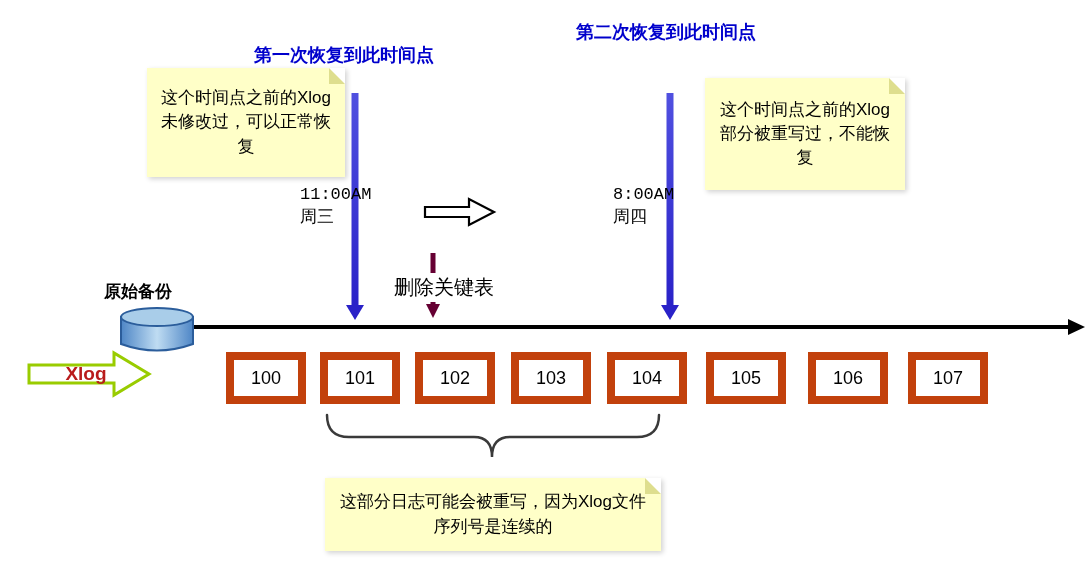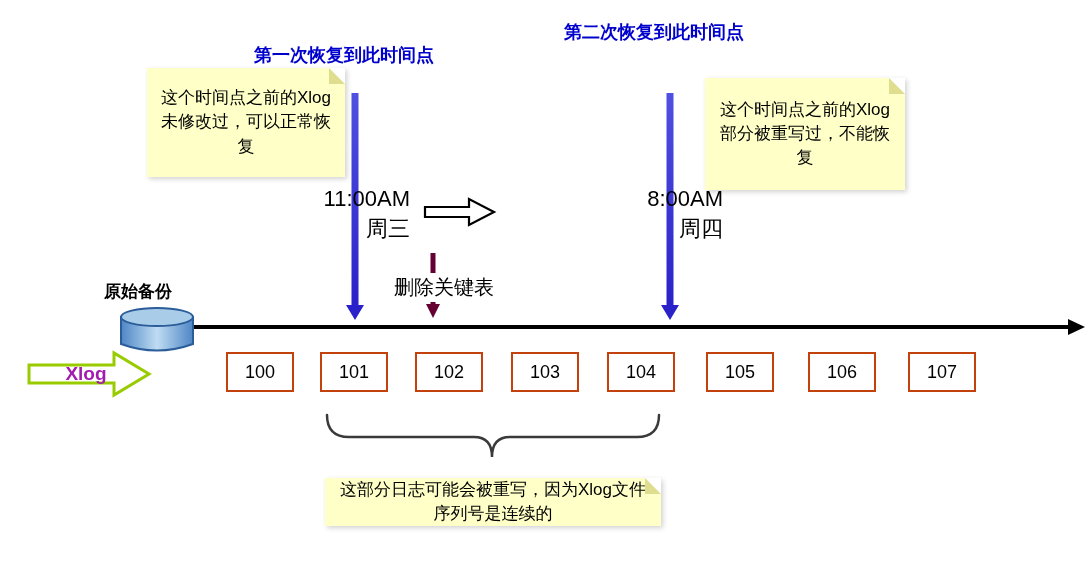--- a/index.html
+++ b/index.html
@@ -32,45 +32,45 @@
 
   
   .event-arrow { position:absolute; width:14px; }
   .event-arrow .shaft { position:absolute; left:50%; transform:translateX(-50%); top:0; width:5px; background:#660033; }
   .event-arrow .head  { position:absolute; bottom:0; left:0; width:0; height:0;
                         border-left:7px solid transparent; border-right:7px solid transparent;
                         border-top:14px solid #660033; }
   .event-label { position:absolute; background:#ffffff; padding:1px 3px; font-size:20px; white-space:nowrap; }
 
   
-  .timepoint { position:absolute; width:110px; text-align:right; font-size:22px; line-height:1.35; }
+  .timepoint { position:absolute; width:110px; text-align:left; font-size:17px; line-height:1.35;font-family:Liberation Mono, monospace; }
 
   
   .timeline-line { position:absolute; left:130px; top:325px; width:940px; height:4px; background:#000; }
   .timeline-head { position:absolute; left:1068px; top:319px; width:0; height:0;
                    border-top:8px solid transparent; border-bottom:8px solid transparent;
                    border-left:17px solid #000; }
 
   
-  .seg { position:absolute; top:352px; width:64px; height:36px; background:#fff; border:2px solid #c2410c;
+  .seg { position:absolute; top:352px; width:64px; height:36px; background:#fff; border:8px solid #c2410c;
          display:flex; align-items:center; justify-content:center; font-size:18px; }
   .s1{left:226px} .s2{left:320px} .s3{left:415px} .s4{left:511px}
   .s5{left:607px} .s6{left:706px} .s7{left:808px} .s8{left:908px}
 
   .backup-label { position:absolute; left:96px; top:280px; width:84px; text-align:center; font-size:17px;font-weight:bold; }
   .xlog-label   { position:absolute; left:50px; top:363px; width:72px; text-align:center;
-                  font-size:19px; font-weight:bold; color:#a21caf; }
+                  font-size:19px; font-weight:bold; color:#b91c1c; }
 </style>
 </head>
 <body>
 
 <div class="canvas">
 
   <div class="abs recovery-title" style="left:254px; top:20px;margin-top:23px;">第一次恢复到此时间点</div>
-  <div class="abs recovery-title" style="left:564px; top:20px;">第二次恢复到此时间点</div>
+  <div class="abs recovery-title" style="left:576px; top:20px;">第二次恢复到此时间点</div>
 
   <div class="note" style="left:147px; top:68px; width:198px; height:109px;">
     <div class="fold"></div>
     <span>这个时间点之前的Xlog未修改过，可以正常恢复</span>
   </div>
 
   <div class="note" style="left:705px; top:78px; width:200px; height:112px;">
     <div class="fold"></div>
     <span>这个时间点之前的Xlog部分被重写过，不能恢复</span>
   </div>
@@ -132,18 +132,18 @@
     <div class="seg s5">104</div>
     <div class="seg s6">105</div>
     <div class="seg s7">106</div>
     <div class="seg s8">107</div>
   </div>
 
   <svg class="abs" style="left:325px; top:413px;" width="336" height="48" viewBox="0 0 336 48">
     <path d="M2,2 Q2,24 24,24 L149,24 Q167,24 167,44 Q167,24 185,24 L312,24 Q334,24 334,2" fill="none" stroke="#3a3a3a" stroke-width="2.5" stroke-linecap="round"></path>
   </svg>
 
-  <div class="note" style="left:325px; top:478px; width:336px; height:48px;">
+  <div class="note" style="left:325px; top:478px; width:336px; height:73px;">
     <div class="fold"></div>
     <span>这部分日志可能会被重写，因为Xlog文件序列号是连续的</span>
   </div>
 
 </div>
 
 </body></html>

